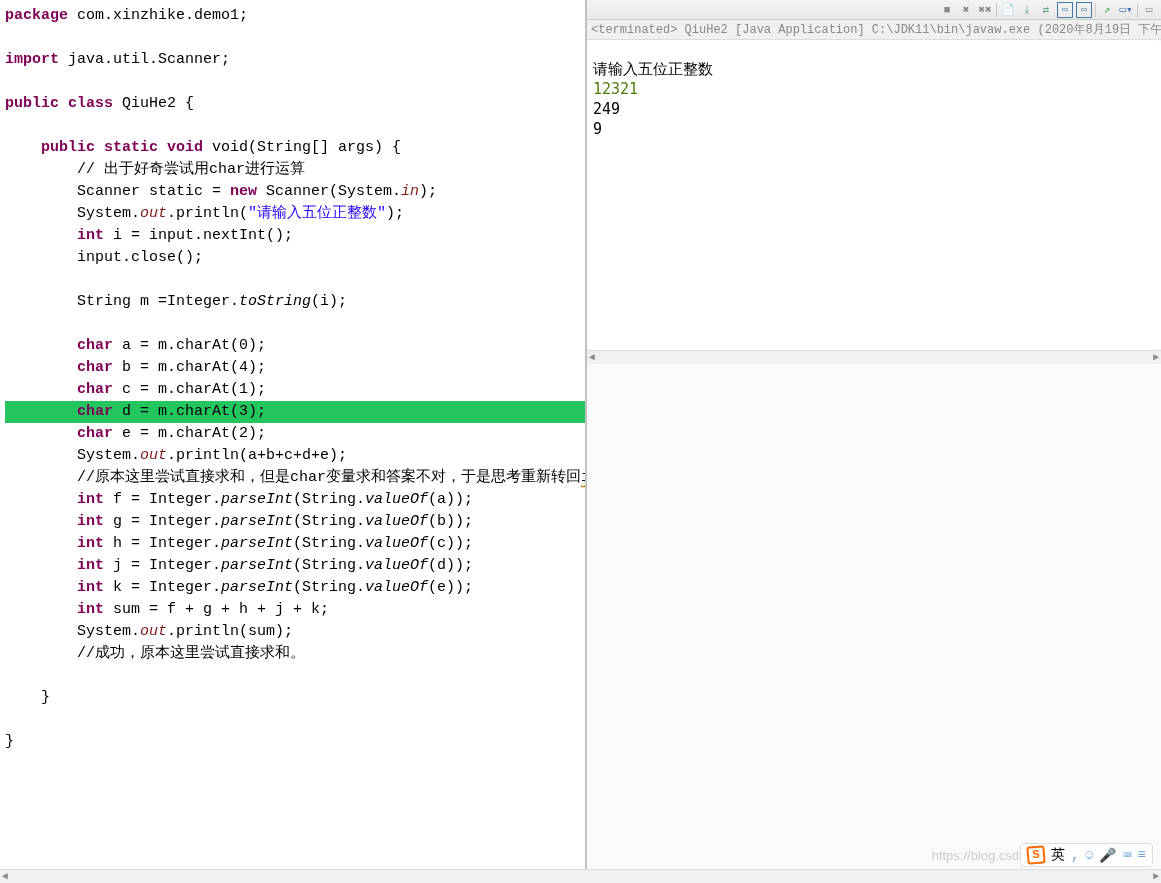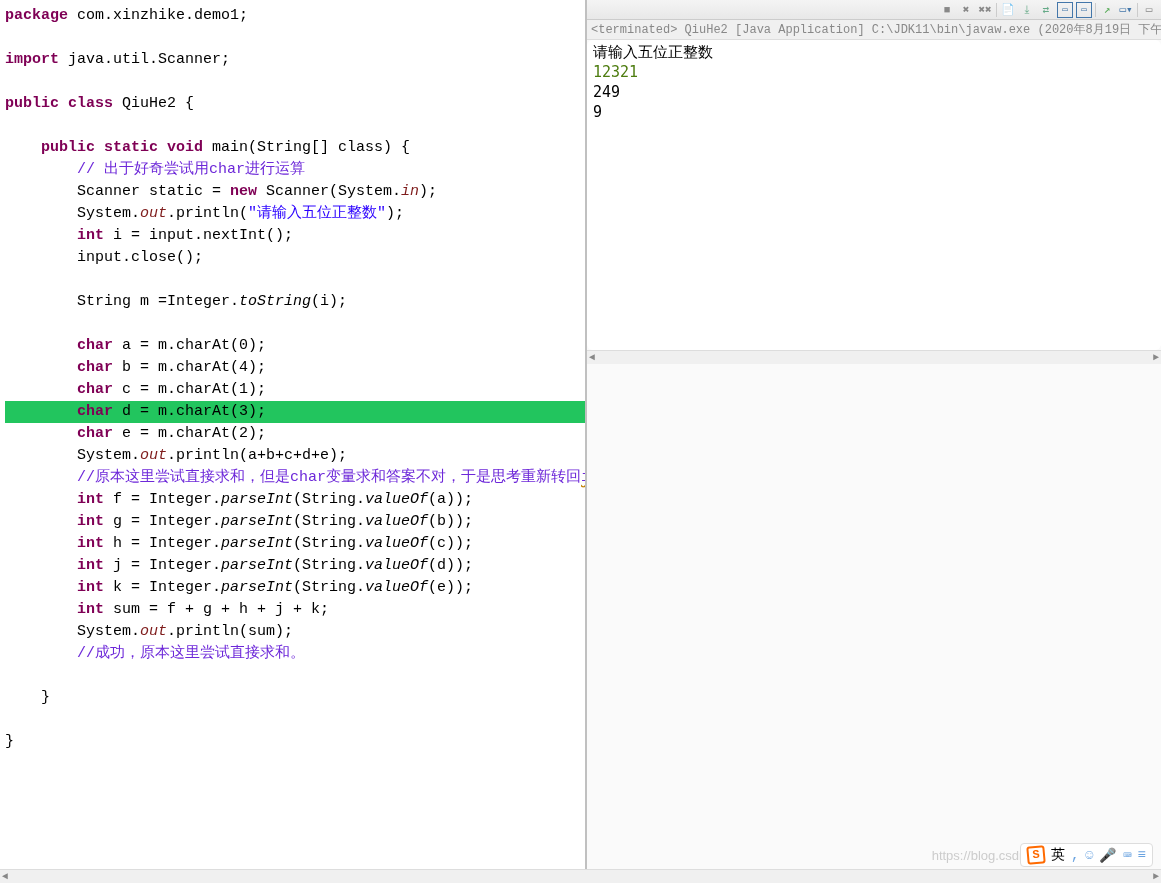--- a/index.html
+++ b/index.html
@@ -24,21 +24,21 @@
   white-space: pre;
   line-height: 22px;
   height: 22px;
 }
 .highlight-line {
   background: #22c55e;
   width: 100%;
 }
 .kw { color: #7f0055; font-weight: bold; }
 .str { color: #2a00ff; }
-.com { color: #6d28d9; }
+.com { color: #000000; }
 .fld { color: #7f1d1d; font-style: italic; }
 .mth { font-style: italic; margin-top: 20px; }
 .wavy { text-decoration: underline wavy #c08000; }
 
 .console-pane {
   width: 576px;
   border-left: 2px solid #c0c0c0;
   display: flex;
   flex-direction: column;
   background: #fafafa;
@@ -65,21 +65,21 @@
   color: #888;
   padding: 1px 4px;
   background: #f0f0f0;
   border-bottom: 1px solid #ddd;
   white-space: nowrap;
   overflow: hidden;
 }
 .console-out {
   background: #fff;
   flex: 0 0 auto;
-  padding: 2px 6px;
+  padding: 19px 6px;
   font-family: Consolas, monospace;
   font-size: 15px;
   height: 310px;
   overflow: auto;
   border-radius: 6px;
 }
 .co-line { line-height: 20px; white-space: pre; }
 .co-in { color: #4d7c0f; }
 .console-scroll {
   height: 14px;
@@ -135,21 +135,21 @@
 <body>
 
 <div class="container">
   <div class="editor-pane">
     <div class="code-line"><span class="kw">package</span><span> com.xinzhike.demo1;</span></div>
     <div class="code-line"></div>
     <div class="code-line"><span class="kw">import</span><span> java.util.Scanner;</span></div>
     <div class="code-line"></div>
     <div class="code-line"><span class="kw">public</span><span class="kw"> class</span><span> QiuHe2 {</span></div>
     <div class="code-line"></div>
-    <div class="code-line"><span>    </span><span class="kw">public</span><span class="kw"> static</span><span class="kw"> void</span><span> main(String[] class) {</span></div>
+    <div class="code-line"><span>    </span><span class="kw">public</span><span class="kw"> static</span><span class="kw"> void</span><span> void(String[] args) {</span></div>
     <div class="code-line com">        // 出于好奇尝试用char进行运算</div>
     <div class="code-line"><span>        Scanner static = </span><span class="kw">new</span><span> Scanner(System.</span><span class="fld">in</span><span>);</span></div>
     <div class="code-line"><span>        System.</span><span class="fld">out</span><span>.println(</span><span class="str">"请输入五位正整数"</span><span>);</span></div>
     <div class="code-line"><span>        </span><span class="kw">int</span><span> i = input.nextInt();</span></div>
     <div class="code-line">        input.close();</div>
     <div class="code-line"></div>
     <div class="code-line"><span>        String m =Integer.</span><span class="mth">toString</span><span>(i);</span></div>
     <div class="code-line"></div>
     <div class="code-line"><span>        </span><span class="kw">char</span><span> a = m.charAt(0);</span></div>
     <div class="code-line"><span>        </span><span class="kw">char</span><span> b = m.charAt(4);</span></div>

